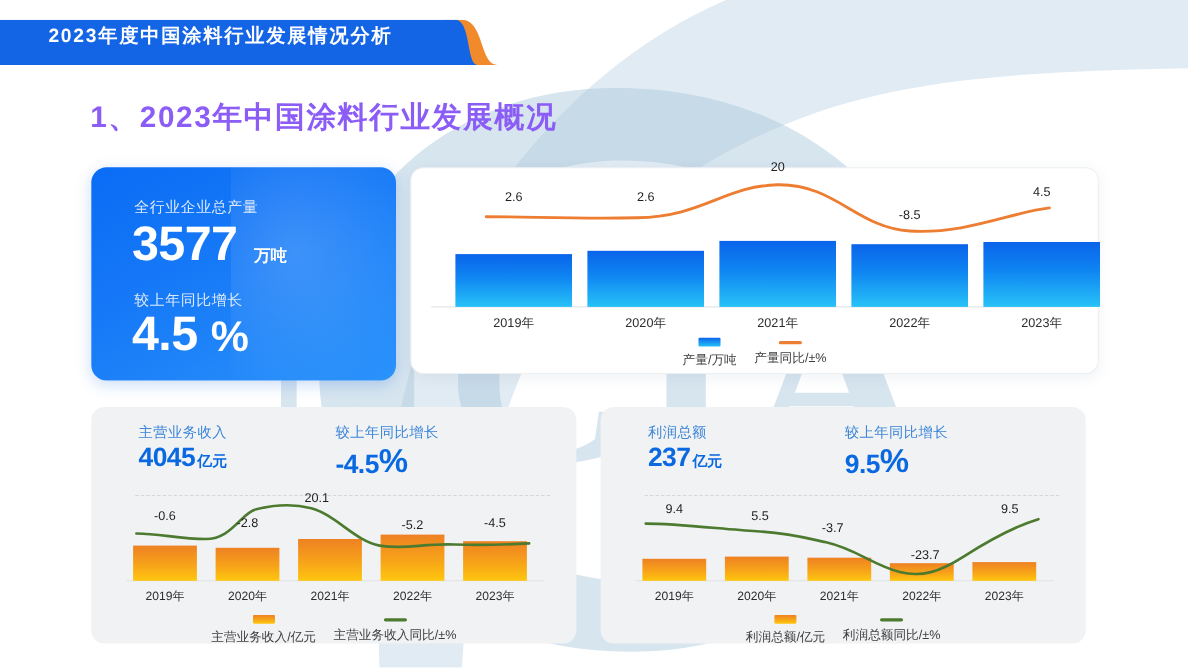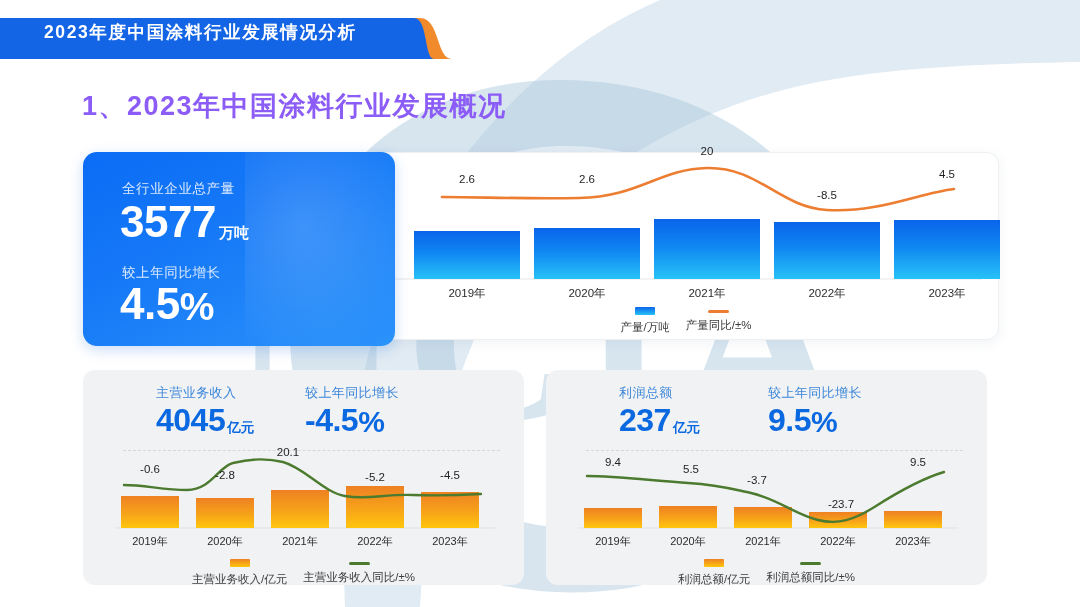--- a/index.html
+++ b/index.html
@@ -32,38 +32,38 @@
 
   
   #page-title {
     position: absolute; left: 82px; top: 88px; z-index: 12;
     font-size: 27px; font-weight: bold; color: #8b5cf6;
     letter-spacing: 1.5px; white-space: nowrap;
   }
 
   
   #hero {
-    position: absolute; left: 83px; top: 152px; width: 312px; height: 194px;
+    position: absolute; left: 83px; top: 152px; width: 277px; height: 194px;
     border-radius: 14px; z-index: 11;
     background: linear-gradient(152deg, #0a6cf5 0%, #1679f7 42%, #2b93fb 100%);
     box-shadow: 0 4px 14px rgba(20,100,220,.22);
     overflow: hidden;
   }
   #hero .hero-sheen {
     position:absolute; right:-40px; top:-30px; width:190px; height:260px;
     background: radial-gradient(ellipse at 30% 40%, rgba(255,255,255,.16), rgba(255,255,255,0) 62%);
   }
   #hero .hero-label {
     position: absolute; color: #dbe9fd; font-size: 13.5px; letter-spacing: .6px;
   }
   #hero .hero-label.l1 { left: 39px; top: 28px; }
   #hero .hero-label.l2 { left: 39px; top: 112px; }
   #hero .hero-big {
     position: absolute; color: #ffffff; font-weight: bold;
-    display: flex; align-items: flex-end;
+    display: flex; align-items: flex-end; gap: 12px;
   }
   #hero .hero-big.v1 { left: 37px; top: 48px; }
   #hero .hero-big.v2 { left: 37px; top: 130px; }
   #hero .hero-big .num { font-size: 44px; line-height: 1; letter-spacing: -.5px; }
   #hero .hero-big .unit { font-size: 15px; line-height: 1; padding-bottom: 4px; margin-left: 3px; text-align: right; }
   #hero .hero-big .pct { font-size: 39px; line-height: 1; }
 
   
   .card-white {
     position: absolute; background: #ffffff; border-radius: 12px;
@@ -75,24 +75,24 @@
 
   #card-top   { left: 373px; top: 152px; width: 626px; height: 188px; z-index: 8; }
   #card-bl    { left: 83px;  top: 370px; width: 441px; height: 215px; z-index: 8; }
   #card-br    { left: 546px; top: 370px; width: 441px; height: 215px; z-index: 8; }
 
   
   .kpi-row { position: absolute; left: 0; top: 14px; width: 100%; height: 72px; z-index: 12; }
   .kpi { position: absolute; }
   .kpi .kpi-label { font-size: 13px; color: #3c86d8; letter-spacing: .4px; white-space: nowrap; }
   .kpi .kpi-value { display: flex; align-items: flex-end; margin-top: 2px; color: #0a68e0; font-weight: bold; }
-  .kpi .kpi-value .num { font-size: 32px; line-height: 1.05; letter-spacing: -.5px; }
+  .kpi .kpi-value .num { font-size: 24px; line-height: 1.05; letter-spacing: -.5px; }
   .kpi .kpi-value .unit { font-size: 13.5px; line-height: 1; padding-bottom: 3px; margin-left: 2px; font-weight: bold; }
   .kpi .kpi-value .pct { font-size: 30px; line-height: 1.05; }
-  .kpi.k1 { left: 43px; top: 0; margin-left: 30px; }
+  .kpi.k1 { left: 43px; top: 0; }
   .kpi.k2 { left: 222px; top: 0; }
   .kpi-divider {
     position: absolute; left: 40px; right: 24px; top: 80px; height: 0;
     border-top: 1px dashed #d3d6da; z-index: 11;
   }
 
   
   .plot { position: absolute; z-index: 12; }
   #plot-top { left: 0px; top: 10px; width: 626px; height: 138px; }
   #plot-bl  { left: 0px; top: 84px; width: 441px; height: 100px; }

